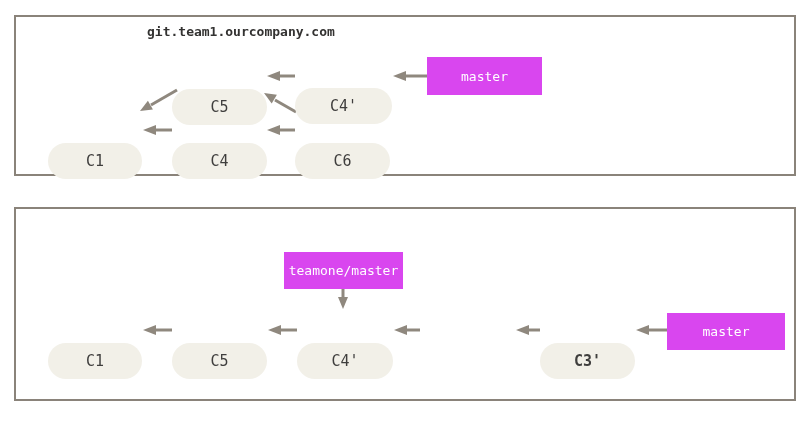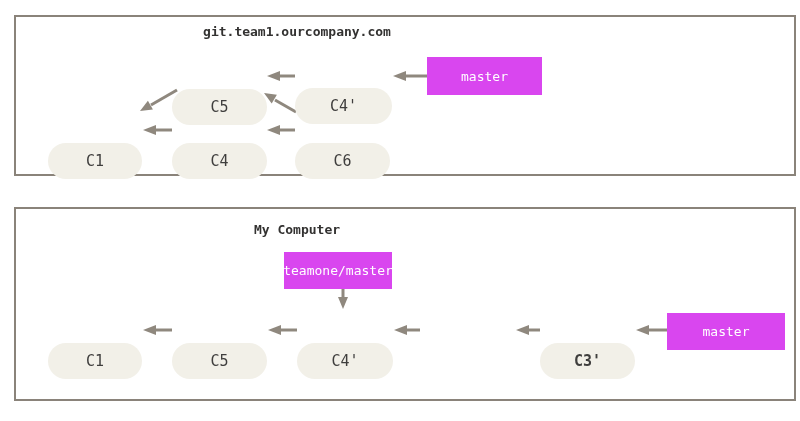--- a/index.html
+++ b/index.html
@@ -16,21 +16,21 @@
   }
   .panel {
     position: absolute;
     border: 2px solid #8a837a;
     box-sizing: border-box;
     background: transparent;
   }
   .panel-title {
     position: absolute;
     width: 300px;
-    text-align: center;
+    text-align: left;
     font-size: 13px;
     font-weight: bold;
     color: #333231;
     letter-spacing: 0px;
   }
   .edges-layer {
     position: absolute;
     left: 0;
     top: 0;
     width: 800px;
@@ -122,23 +122,22 @@
   <div class="panel-title" style="left:147px; top:24px;">git.team1.ourcompany.com</div>
 
   <div class="node" style="left:172px; top:58px; width:95px;">C5</div>
   <div class="node" style="left:295px; top:57px; width:97px;">C4'</div>
   <div class="node" style="left:48px; top:112px; width:94px;">C1</div>
   <div class="node" style="left:172px; top:112px; width:95px;">C4</div>
   <div class="node" style="left:295px; top:112px; width:95px;">C6</div>
 
   <div class="branch" style="left:427px; top:57px; width:115px; height:38px;">master</div>
 
-  <div class="panel-title" style="left:147px; top:222px;">My Computer</div>
 
-  <div class="branch" style="left:284px; top:252px; width:108px; height:37px;">teamone/master</div>
+  <div class="branch" style="left:284px; top:252px; width:119px; height:37px;">teamone/master</div>
 
   <div class="node" style="left:48px; top:312px; width:94px;">C1</div>
   <div class="node" style="left:172px; top:312px; width:95px;">C5</div>
   <div class="node" style="left:297px; top:312px; width:96px;">C4'</div>
   <div class="node" style="left:540px; top:312px; width:95px;font-weight:bold;">C3'</div>
 
   <div class="branch" style="left:667px; top:313px; width:118px; height:37px;">master</div>
 
 </div>
 

